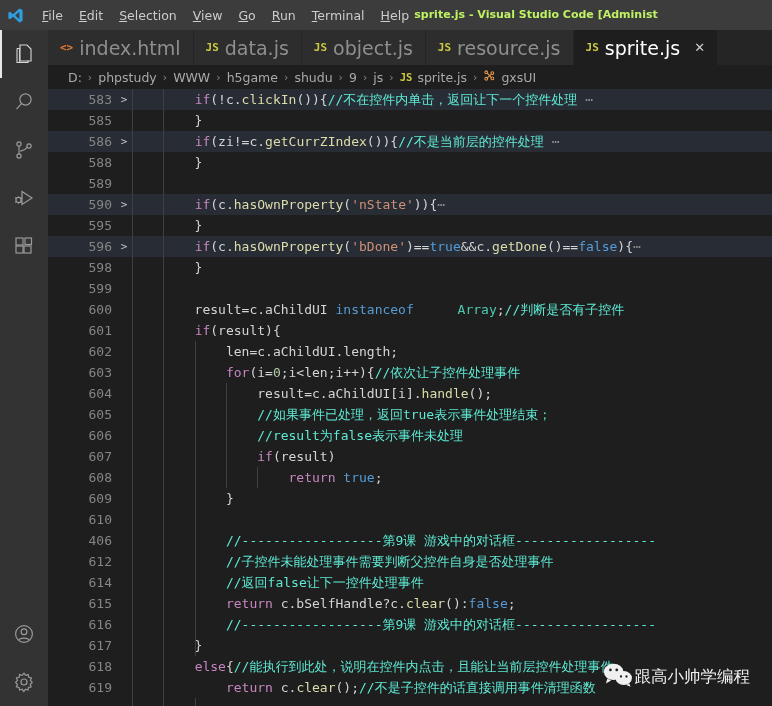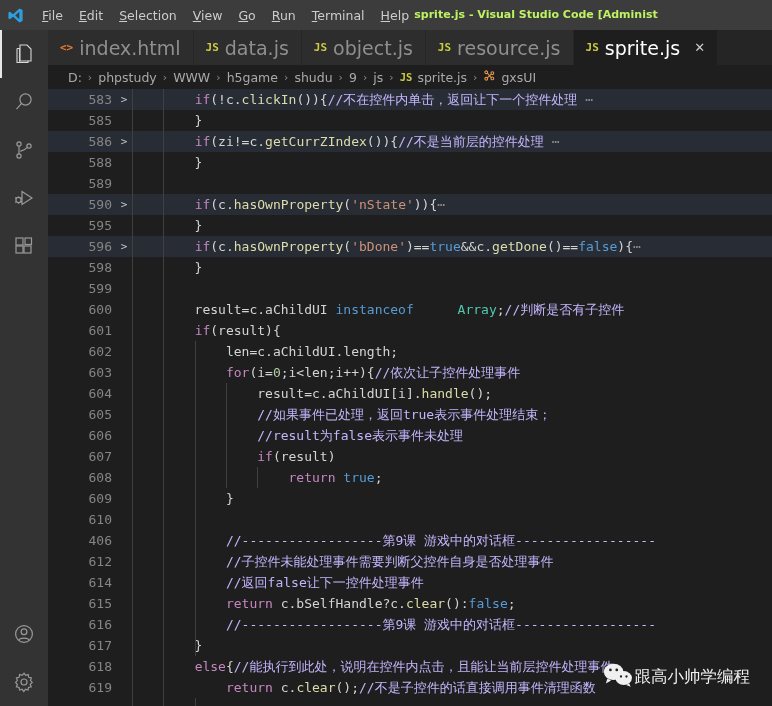--- a/index.html
+++ b/index.html
@@ -92,21 +92,21 @@
   }
   .fold-chev.empty { color:transparent; }
   .ctext { flex:1; white-space:pre; overflow:hidden; padding-left:0px; }
 
   
   .t-key   { color:#c586c0; }   
   .t-kw2   { color:#569cd6; }   
   .t-plain { color:#d4d4d4; }
   .t-fn    { color:#dcdcaa; }
   .t-str   { color:#ce9178; }
-  .t-com   { color:#c4b5fd; }
+  .t-com   { color:#5eead4; }
   .t-type  { color:#4ec9b0;margin-left:36px; }
   .t-num   { color:#b5cea8; }
   .t-fold  { color:#8a8a8a; }
 
   
   .guides { position:absolute; left:0; top:0; bottom:0; right:0; pointer-events:none; }
   .guide { position:absolute; width:1px; background:#404040; }
 
   
   .watermark {

